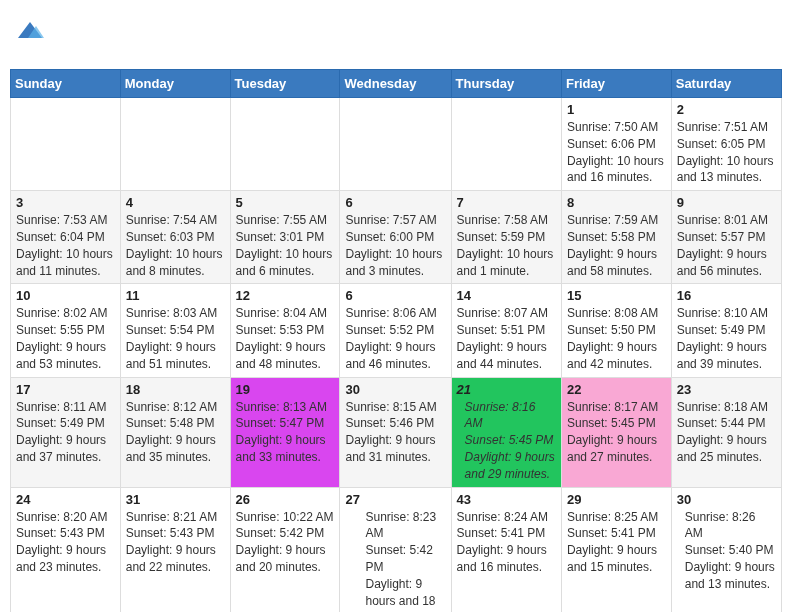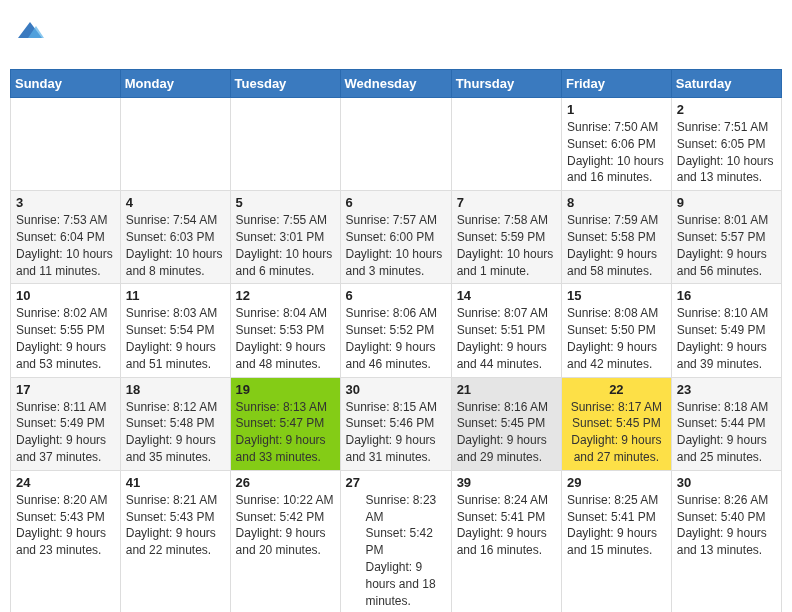--- a/index.html
+++ b/index.html
@@ -244,89 +244,89 @@
           <div class="day-info" style="white-space: pre-line;">Sunrise: 8:11 AM
 Sunset: 5:49 PM
 Daylight: 9 hours and 37 minutes.</div>
         </td>
         <td style="background-color: rgb(245, 245, 245);">
           <span class="day-number">18</span>
           <div class="day-info" style="white-space: pre-line;">Sunrise: 8:12 AM
 Sunset: 5:48 PM
 Daylight: 9 hours and 35 minutes.</div>
         </td>
-        <td style="background-color: #84cc16; margin-left: 28px;">
+        <td style="background-color: #d946ef; margin-left: 28px;">
           <span class="day-number">19</span>
           <div class="day-info" style="white-space: pre-line;">Sunrise: 8:13 AM
 Sunset: 5:47 PM
 Daylight: 9 hours and 33 minutes.</div>
         </td>
         <td style="background-color: rgb(245, 245, 245);">
           <span class="day-number">30</span>
           <div class="day-info" style="white-space: pre-line;">Sunrise: 8:15 AM
 Sunset: 5:46 PM
 Daylight: 9 hours and 31 minutes.</div>
         </td>
-        <td style="background-color: #e5e5e5;">
+        <td style="background-color: #22c55e; font-style: italic;">
           <span class="day-number">21</span>
-          <div class="day-info" style="white-space: pre-line;">Sunrise: 8:16 AM
+          <div class="day-info" style="white-space: pre-line; margin-left: 8px;">Sunrise: 8:16 AM
 Sunset: 5:45 PM
 Daylight: 9 hours and 29 minutes.</div>
         </td>
-        <td style="background-color: #fde047; text-align: center;">
+        <td style="background-color: #f9a8d4;">
           <span class="day-number">22</span>
           <div class="day-info" style="white-space: pre-line;">Sunrise: 8:17 AM
 Sunset: 5:45 PM
 Daylight: 9 hours and 27 minutes.</div>
         </td>
         <td style="background-color: rgb(245, 245, 245);">
           <span class="day-number">23</span>
           <div class="day-info" style="white-space: pre-line;">Sunrise: 8:18 AM
 Sunset: 5:44 PM
 Daylight: 9 hours and 25 minutes.</div>
         </td>
       </tr>
       <tr>
         <td>
           <span class="day-number">24</span>
           <div class="day-info" style="white-space: pre-line;">Sunrise: 8:20 AM
 Sunset: 5:43 PM
 Daylight: 9 hours and 23 minutes.</div>
         </td>
         <td>
-          <span class="day-number">41</span>
+          <span class="day-number">31</span>
           <div class="day-info" style="white-space: pre-line;">Sunrise: 8:21 AM
 Sunset: 5:43 PM
 Daylight: 9 hours and 22 minutes.</div>
         </td>
         <td>
           <span class="day-number">26</span>
           <div class="day-info" style="white-space: pre-line;">Sunrise: 10:22 AM
 Sunset: 5:42 PM
 Daylight: 9 hours and 20 minutes.</div>
         </td>
         <td>
           <span class="day-number">27</span>
           <div class="day-info" style="white-space: pre-line; margin-left: 20px;">Sunrise: 8:23 AM
 Sunset: 5:42 PM
 Daylight: 9 hours and 18 minutes.</div>
         </td>
         <td>
-          <span class="day-number">39</span>
+          <span class="day-number">43</span>
           <div class="day-info" style="white-space: pre-line;">Sunrise: 8:24 AM
 Sunset: 5:41 PM
 Daylight: 9 hours and 16 minutes.</div>
         </td>
         <td>
           <span class="day-number">29</span>
           <div class="day-info" style="white-space: pre-line;">Sunrise: 8:25 AM
 Sunset: 5:41 PM
 Daylight: 9 hours and 15 minutes.</div>
         </td>
         <td>
           <span class="day-number">30</span>
-          <div class="day-info" style="white-space: pre-line;">Sunrise: 8:26 AM
+          <div class="day-info" style="white-space: pre-line; margin-left: 8px;">Sunrise: 8:26 AM
 Sunset: 5:40 PM
 Daylight: 9 hours and 13 minutes.</div>
         </td>
       </tr>
     </tbody>
 </table>
 
 </body></html>

